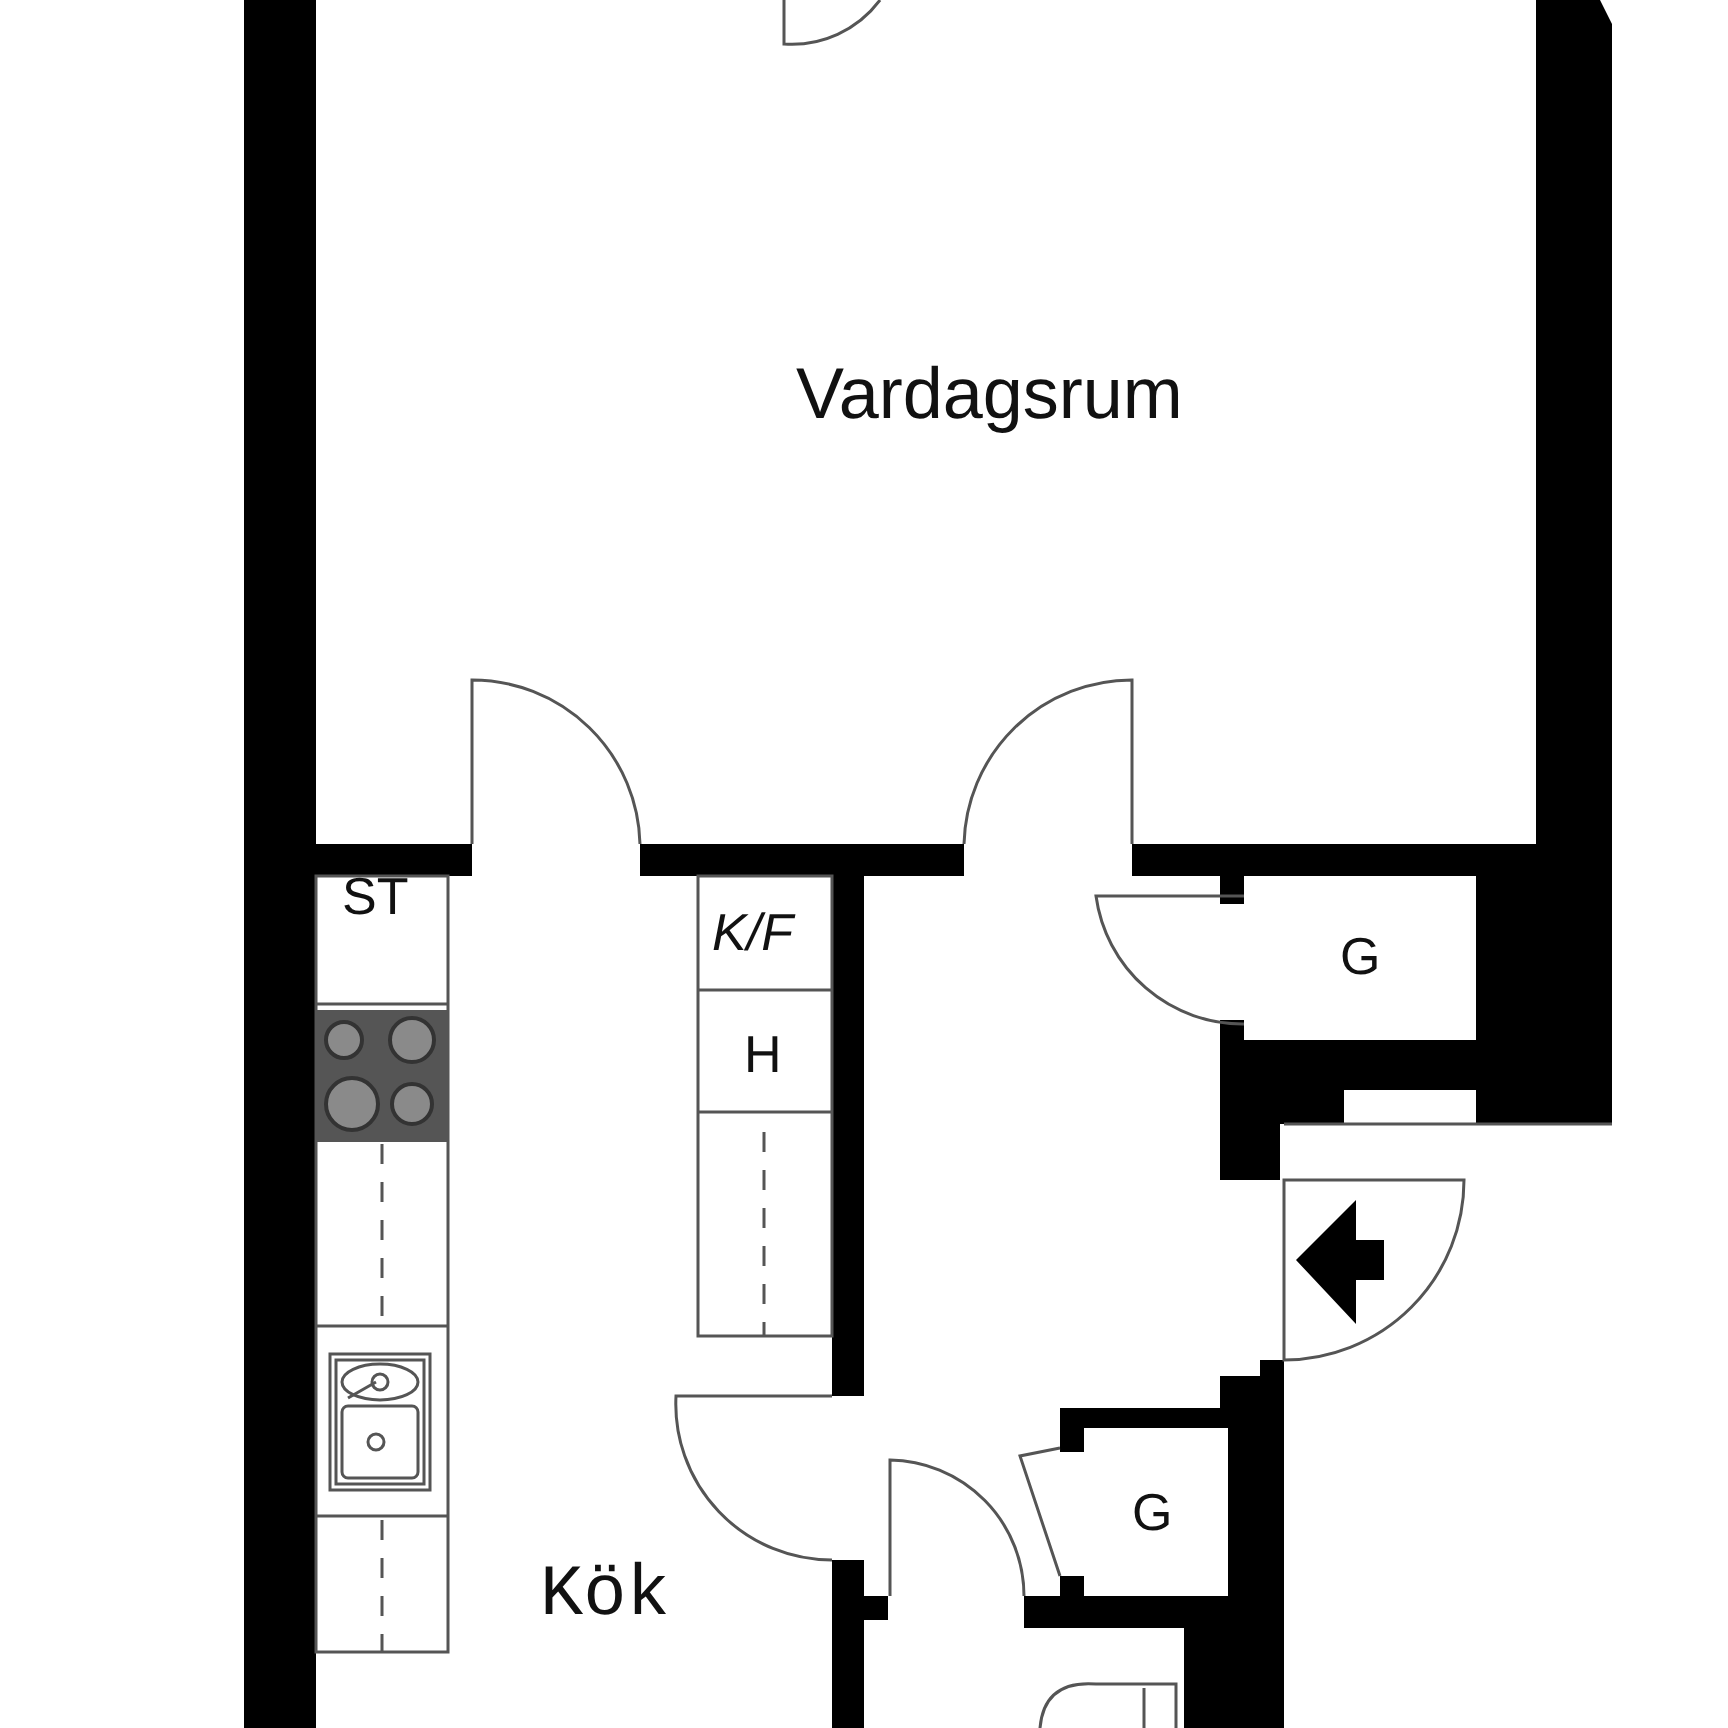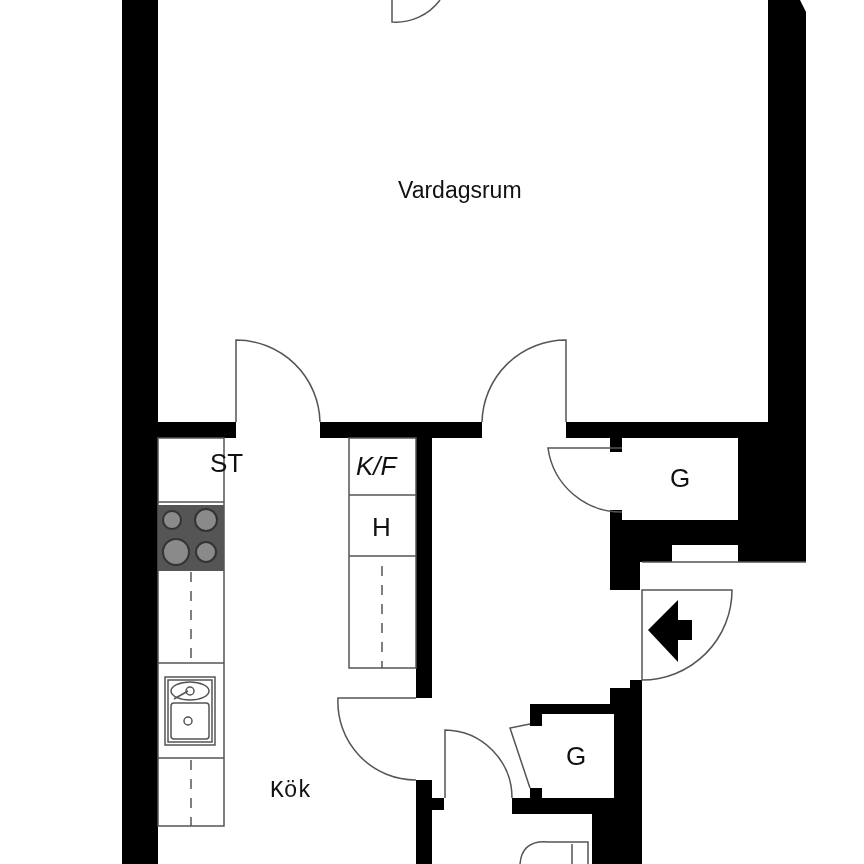--- a/index.html
+++ b/index.html
@@ -5,21 +5,21 @@
     html, body { margin: 0; padding: 0; background: #ffffff; }
     body { width: 864px; height: 864px; overflow: hidden; position: relative; }
     svg { position: absolute; left: 0; top: 0; }
     .label {
       position: absolute;
       font-family: "Liberation Sans", sans-serif;
       color: #111111;
       white-space: nowrap;
       line-height: 1;
     }
-    .room-large { font-size: 23px; }
+    .room-large { font-size: 36px; }
     .room-small { font-size: 26px; }
   </style>
 </head>
 <body>
 
 <svg width="864" height="864" viewBox="0 0 864 864">
 
   <g fill="#000">
 
     <rect x="122" y="0" width="36" height="864"></rect>
@@ -95,17 +95,17 @@
     <circle cx="206" cy="520" r="11" fill="#8a8a8a" stroke="#333" stroke-width="2"></circle>
     <circle cx="176" cy="552" r="13" fill="#8a8a8a" stroke="#333" stroke-width="2"></circle>
     <circle cx="206" cy="552" r="10" fill="#8a8a8a" stroke="#333" stroke-width="2"></circle>
   </g>
 
   <path d="M648 630 L678 600 L678 620 L692 620 L692 640 L678 640 L678 662 Z" fill="#000"></path>
 </svg>
 
 <div class="label room-large" style="left:398px; top:179px;">Vardagsrum</div>
 <div class="label room-large" style="left:270px; top:780px;font-family:Liberation Mono, monospace;">Kök</div>
-<div class="label room-small" style="left:171px; top:450px;margin-left:39px;">ST</div>
+<div class="label room-small" style="left:171px; top:435px;">ST</div>
 <div class="label room-small" style="left:356px; top:453px;font-style:italic;">K/F</div>
 <div class="label room-small" style="left:372px; top:514px;">H</div>
 <div class="label room-small" style="left:670px; top:465px;">G</div>
 <div class="label room-small" style="left:566px; top:743px;">G</div>
 
 </body></html>

